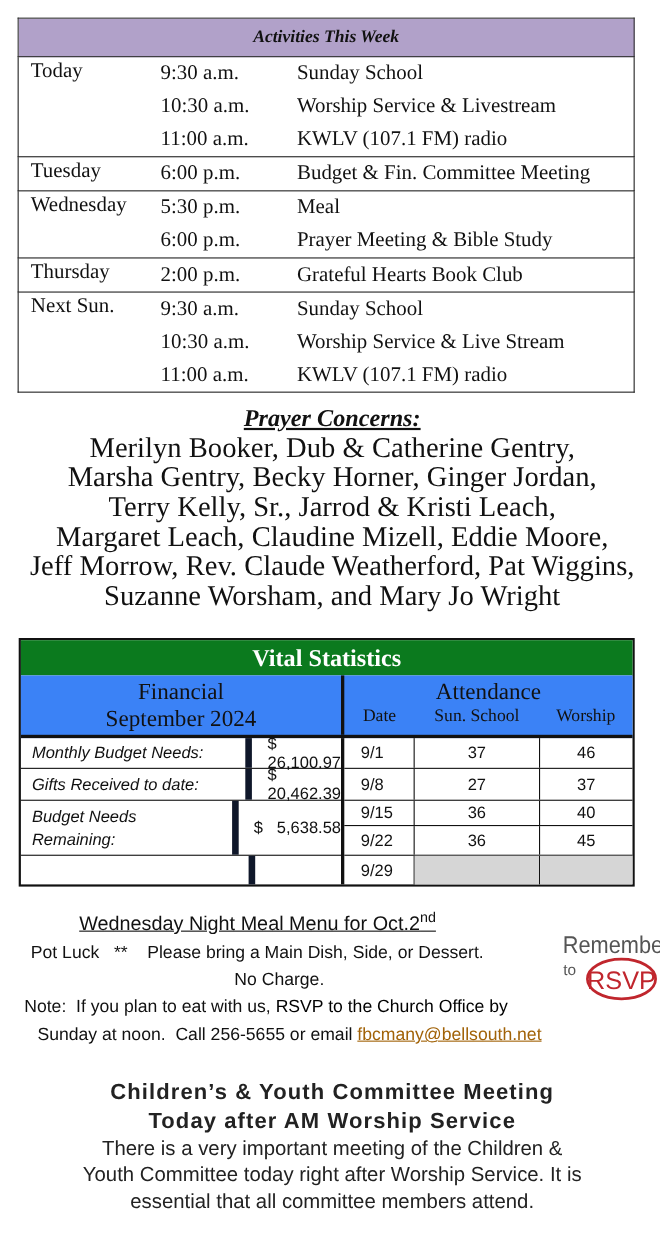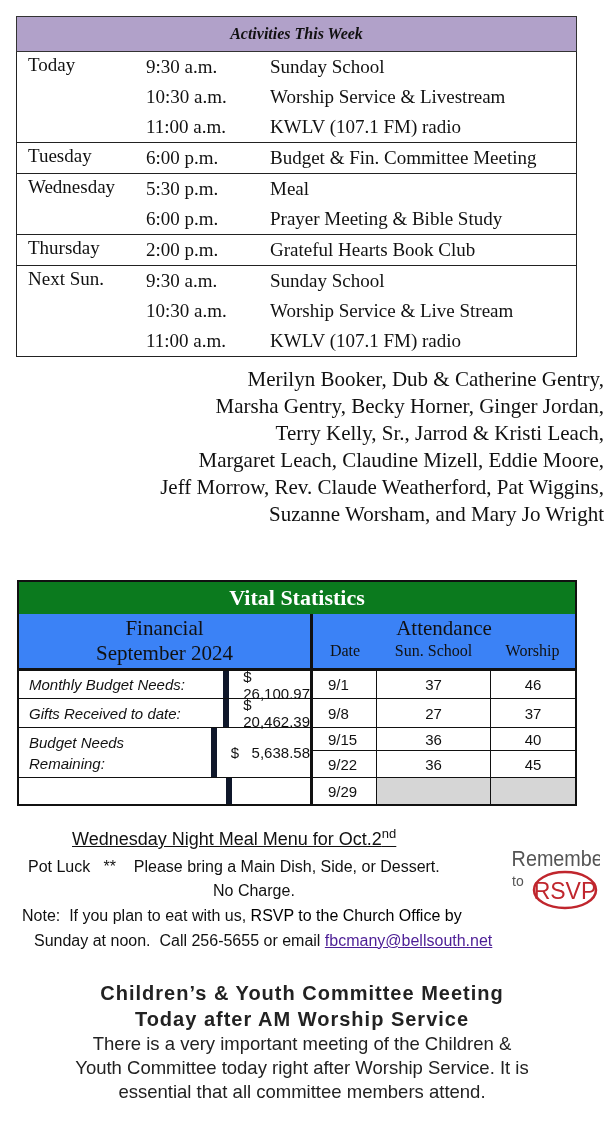--- a/index.html
+++ b/index.html
@@ -13,21 +13,21 @@
   .grp-wrap { display:flex; }
   .grp-day { width:129px; box-sizing:border-box; padding-left:11px; padding-top:2px; height:100%; }
   .grp-list { flex:1; }
   .g-row { display:flex; height:30px; align-items:center; }
   .g-time { width:124px; }
   .g-evt { flex:1; }
 
   
   #prayer { position:absolute; left:0; top:366px; width:604px; text-align:center; font-family:"Liberation Serif", serif; }
   #prayer .p-title { font-size:22px; font-weight:bold; font-style:italic; text-decoration:underline; line-height:27px; }
-  #prayer .p-line { font-size:21px; line-height:27px;text-align:right; }
+  #prayer .p-line { font-size:26px; line-height:27px; }
 
   
   #vital { position:absolute; left:17px; top:580px; width:560px; border:2px solid #111; box-sizing:border-box; }
   .v-head { background:#0b7a1e; color:#fff; text-align:center; font-family:"Liberation Serif", serif; font-weight:bold; font-size:22px; height:32px; line-height:32px; }
   .v-sub { display:flex; background:#3b82f6; height:54px; border-bottom:3px solid #111; }
   .v-fin { width:291px; text-align:center; font-family:"Liberation Serif", serif; font-size:21px; line-height:25px; padding-top:2px; border-right:3px solid #111; }
   .v-att { flex:1; font-family:"Liberation Serif", serif; }
   .v-att-title { text-align:center; font-size:21px; line-height:28px; }
   .v-att-cols { display:flex; font-size:16px; }
   .v-att-cols div { text-align:center; }
@@ -46,21 +46,21 @@
   .gray { background:#d6d6d6; }
 
   
   #meal { position:absolute; left:0; top:826px; width:604px; font-family:"Liberation Sans", "DejaVu Sans", sans-serif; font-size:16px; color:#111; }
   .m-title { position:absolute; left:72px; top:0; font-size:18px; text-decoration:underline; }
   .m-title sup { font-size:13px; }
   .m-line1 { position:absolute; left:28px; top:32px; }
   .m-line2 { position:absolute; left:213px; top:56px; }
   .m-line3 { position:absolute; left:22px; top:81px; }
   .m-line4 { position:absolute; left:34px; top:106px; }
-  .m-link { color:#4c1d95; text-decoration:underline; }
+  .m-link { color:#a16207; text-decoration:underline; }
   #rsvp { position:absolute; left:508px; top:840px; width:92px; height:72px; }
 
   
   #children { position:absolute; left:0; top:980px; width:604px; text-align:center; font-family:"Liberation Sans", sans-serif; color:#222; }
   .ch-title { font-weight:bold; font-size:20px; line-height:26px; letter-spacing:1px; }
   .ch-body { font-size:18.5px; line-height:24px; }
 </style>
 </head>
 <body>
 
@@ -151,20 +151,21 @@
                 <span class="g-evt">KWLV (107.1 FM) radio</span>
               </div>
     </div>
           </div>
         </td>
       </tr>
 </tbody>
   </table>
 
 <div id="prayer">
+  <div class="p-title">Prayer Concerns:</div>
   <div class="p-line">Merilyn Booker, Dub &amp; Catherine Gentry,</div>
   <div class="p-line">Marsha Gentry, Becky Horner, Ginger Jordan,</div>
   <div class="p-line">Terry Kelly, Sr., Jarrod &amp; Kristi Leach,</div>
   <div class="p-line">Margaret Leach, Claudine Mizell, Eddie Moore,</div>
   <div class="p-line">Jeff Morrow, Rev. Claude Weatherford, Pat Wiggins,</div>
   <div class="p-line">Suzanne Worsham, and Mary Jo Wright</div>
 </div>
 
 <div id="vital">
   <div class="v-head">Vital Statistics</div>

